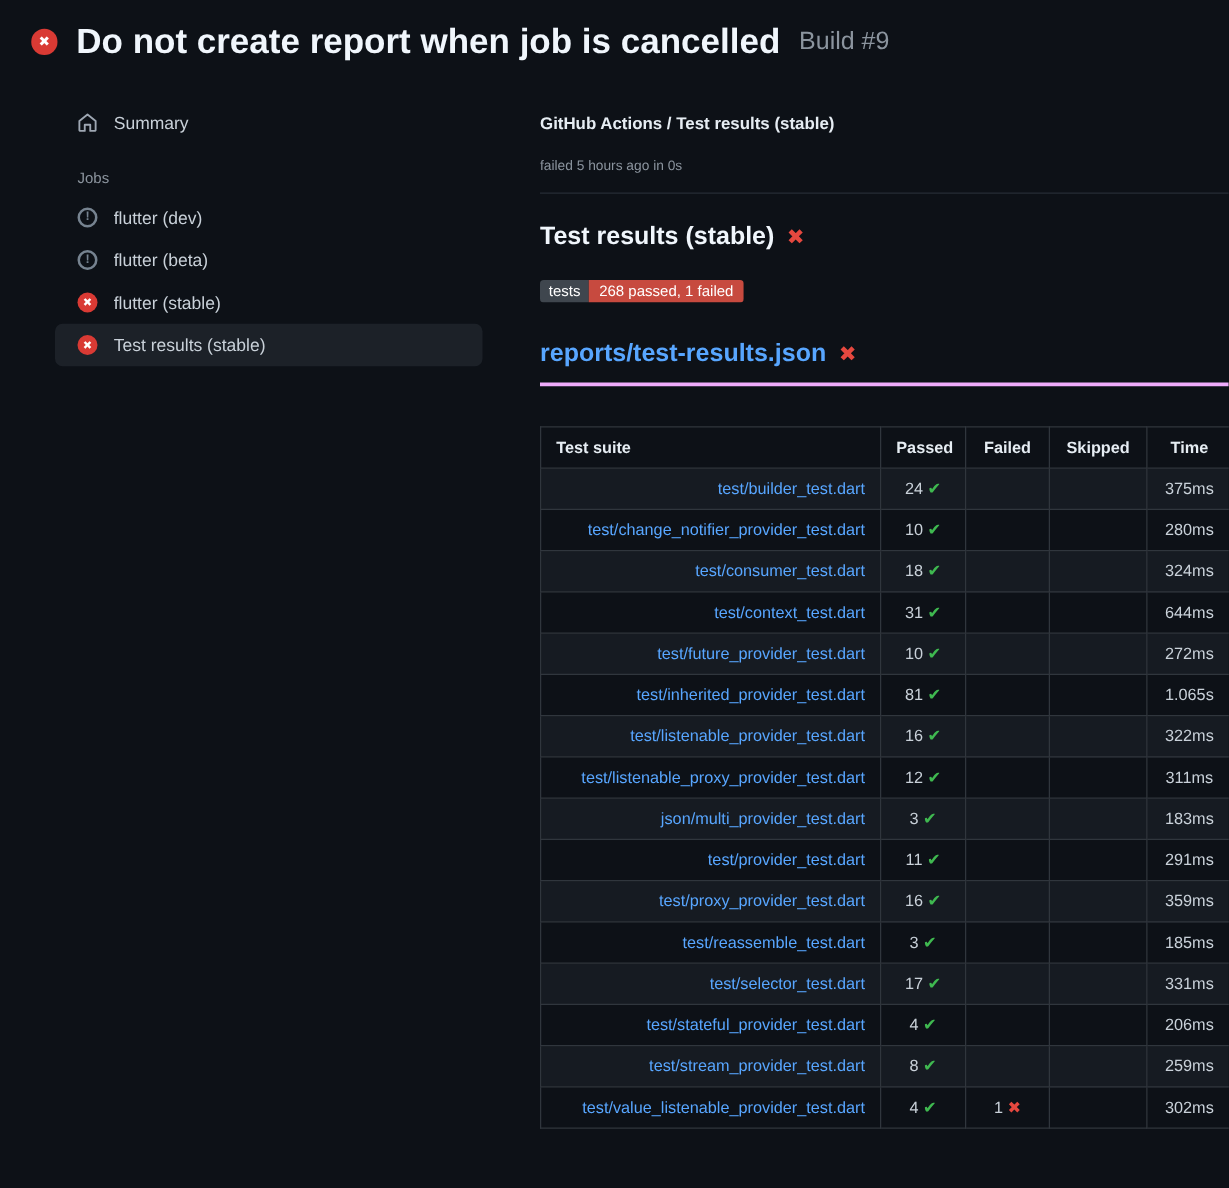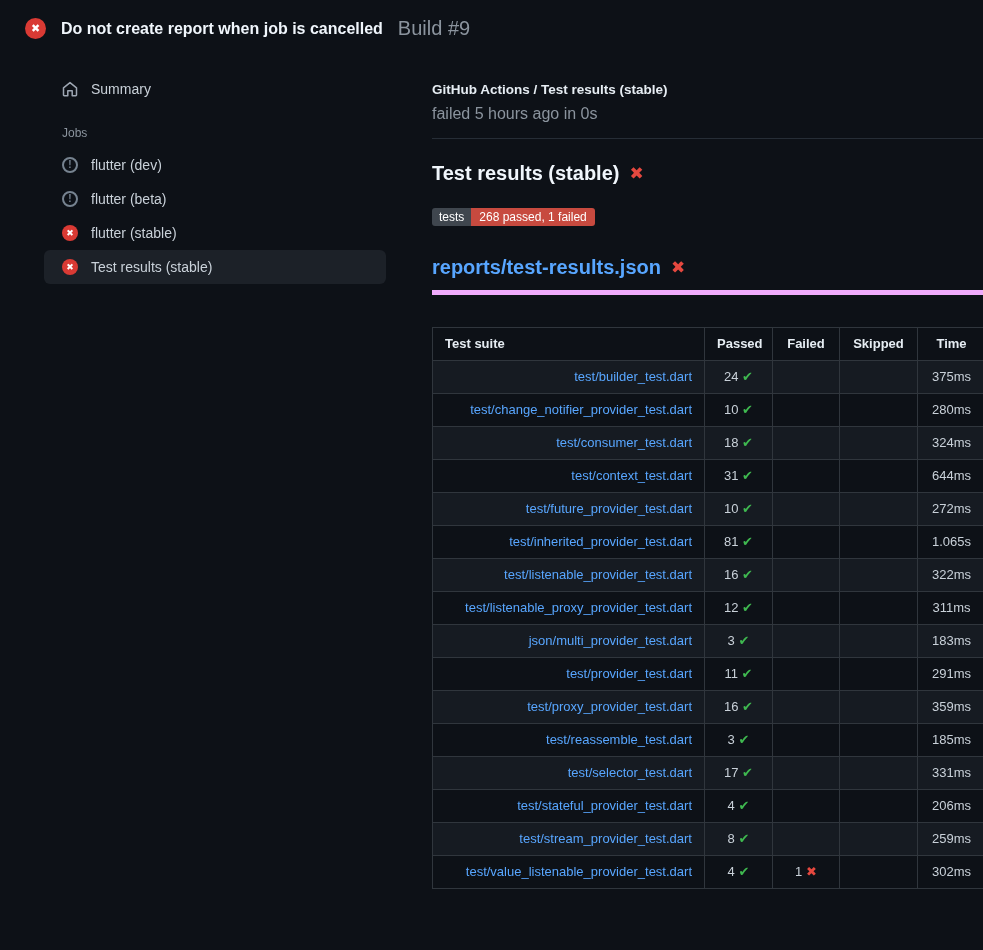--- a/index.html
+++ b/index.html
@@ -14,48 +14,48 @@
     width:983px;height:950px;overflow:hidden;
     background:var(--bg);color:var(--text);
     font-family:"Liberation Sans","DejaVu Sans",sans-serif;font-size:14px;
   }
   
   .page-header{display:flex;align-items:center;gap:15px;padding:17px 24px 14px 25px;}
   .x-circle{width:21px;height:21px;border-radius:50%;background:var(--red-circle);
     color:#fff;display:inline-flex;align-items:center;justify-content:center;
     font-size:11px;font-weight:bold;flex-shrink:0;}
   .x-circle.small{width:16px;height:16px;font-size:9px;}
-  .page-title{font-size:16px;font-weight:bold;color:#f0f6fc;}
+  .page-title{font-size:28px;font-weight:bold;color:#f0f6fc;}
   .build-no{font-size:20px;color:var(--text-muted);font-weight:normal;}
   
   .layout{display:flex;align-items:flex-start;padding-left:34px;}
   .sidebar{width:342px;margin-left:10px;flex-shrink:0;padding-top:18px;}
   .side-item{display:flex;align-items:center;gap:13px;padding:9px 10px 9px 18px;
     border-radius:6px;font-size:14px;color:var(--text);cursor:pointer;}
   .side-item.selected{background:var(--sel);}
   .side-item .lbl{color:var(--text);}
   .jobs-label{color:var(--text-muted);font-size:12px;margin:20px 0 8px 18px;}
   .cancel-circle{width:16px;height:16px;border:2px solid #768390;border-radius:50%;
     color:#768390;display:inline-flex;align-items:center;justify-content:center;
     font-size:10px;font-weight:bold;flex-shrink:0;line-height:1;}
   .home-svg{flex-shrink:0;display:inline-flex;}
   
   .content{flex:1;padding-left:46px;padding-top:28px;min-width:0;}
   .breadcrumb{font-size:13.5px;font-weight:bold;color:var(--text-bright);}
-  .run-meta{font-size:16px;color:var(--text-muted);margin-top:8px;}
+  .run-meta{font-size:11px;color:var(--text-muted);margin-top:21px;}
   .divider{border:none;border-top:1px solid #262d36;margin:15px 0 0 0;}
   h2.section-title{font-size:20px;font-weight:bold;color:#f0f6fc;margin:23px 0 0 0;
     display:flex;align-items:center;gap:10px;}
   .cross-lg{color:var(--red);font-size:17px;font-weight:bold;}
   .badge{display:inline-flex;margin-top:23px;font-size:12px;border-radius:3px;overflow:hidden;}
   .badge .b-label{background:var(--badge-label);color:#fff;padding:2px 7px;}
   .badge .b-value{background:var(--badge-value);color:#fff;padding:2px 8px;}
   h2.report-title{font-size:20px;font-weight:bold;margin:30px 0 0 0;
     display:flex;align-items:center;gap:10px;padding-bottom:11px;
-    border-bottom:5px solid #f0abfc;}
+    border-bottom:3px solid #f0abfc;}
   h2.report-title a{color:var(--blue);text-decoration:none;}
   .summary-line{margin:18px 0 0 0;font-size:14px;color:var(--text);}
   .summary-line b{color:var(--text-bright);}
   
   table.results{border-collapse:collapse;margin-top:32px;width:553px;font-size:13px;table-layout:fixed;}
   table.results th,table.results td{border:1px solid var(--border);padding:7px 12px;line-height:18px;}
   table.results th{font-weight:bold;color:var(--text-bright);text-align:center;}
   table.results th:first-child{text-align:left;}
   table.results td{text-align:center;color:var(--text);}
   table.results td.suite{text-align:right;overflow:hidden;white-space:nowrap;}

